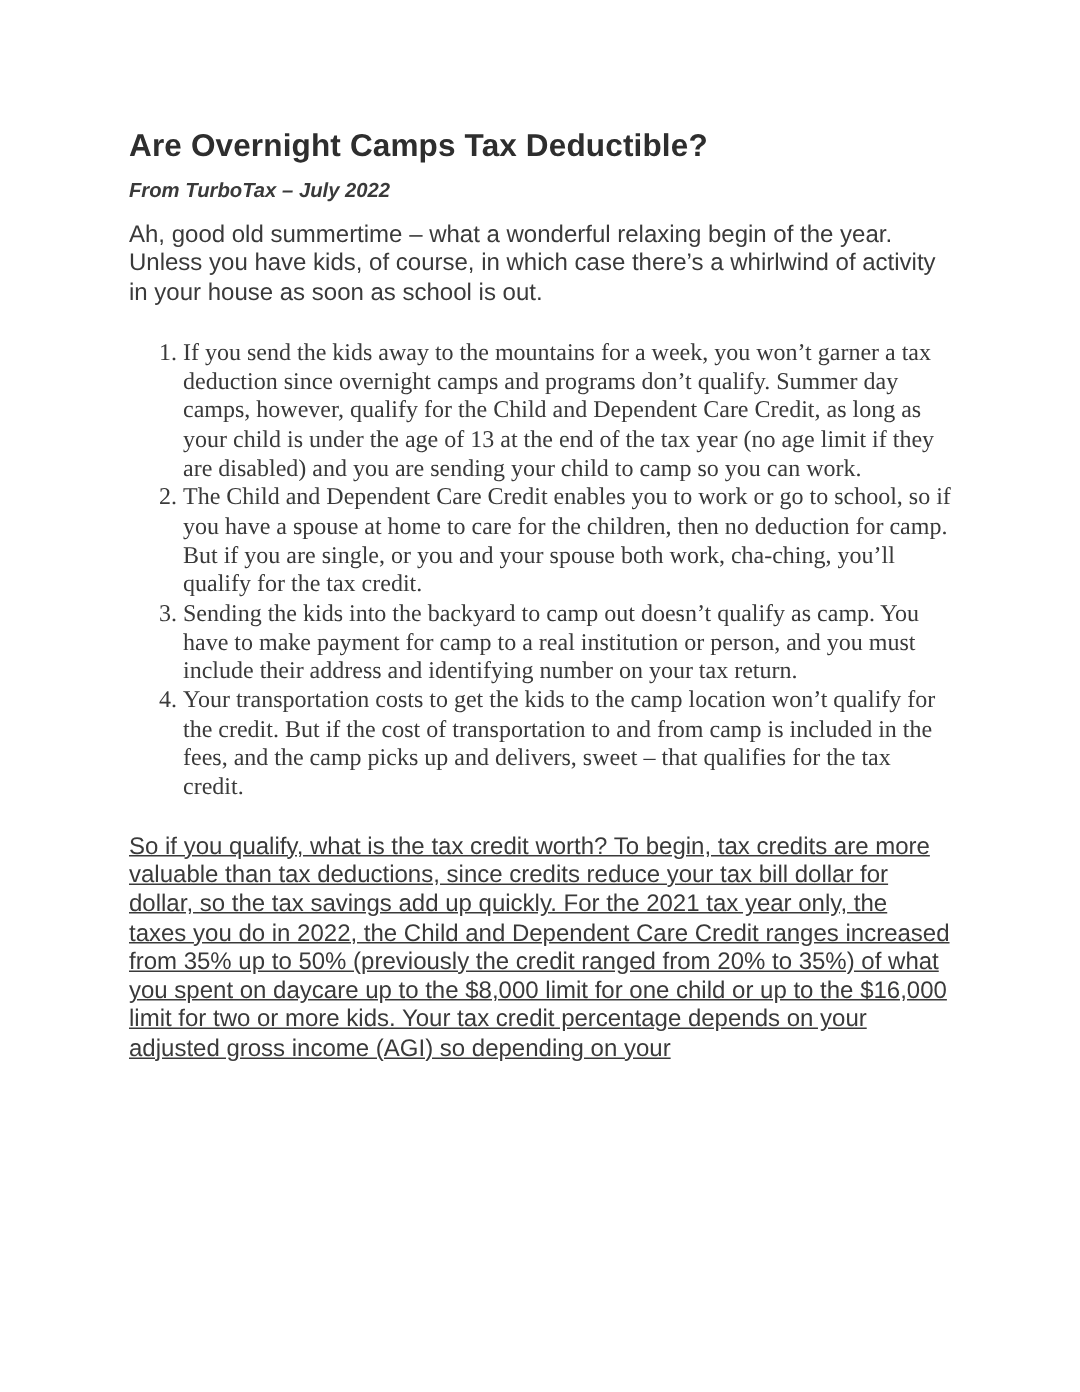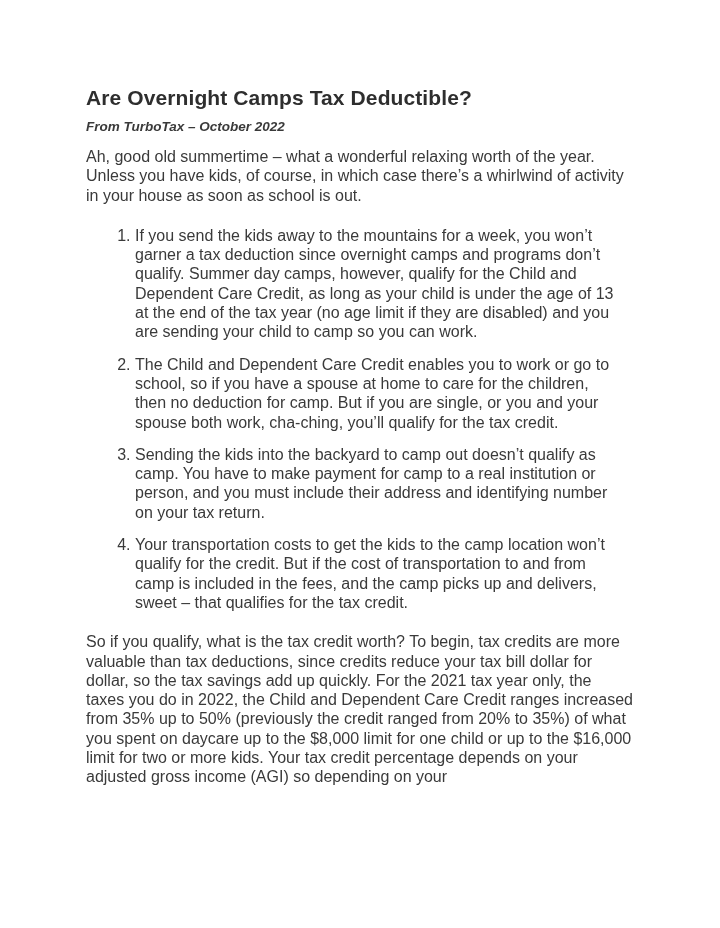--- a/index.html
+++ b/index.html
@@ -50,38 +50,40 @@
     margin-bottom: 0;
   }
   .scoop-list {
     margin: 0 0 20px 0;
     padding: 0 0 0 36px;
     font-size: 16px;
     line-height: 19.3px;
     color: #3a3a3a;
   }
   .scoop-list li {
-    margin: 13px;
+    margin: 0;
     padding: 0;
+    font-family: Liberation Serif, serif;
   }
   .closing {
     margin-bottom: 0;
+    text-decoration: underline;
   }
 </style>
 </head>
 <body>
 
 <div class="page">
   <div class="content">
 
     <h1 class="doc-title">Are Overnight Camps Tax Deductible?</h1>
 
-    <p class="byline">From TurboTax – October 2022</p>
+    <p class="byline">From TurboTax – July 2022</p>
 
-    <p class="body-para">Ah, good old summertime – what a wonderful relaxing worth of the year. Unless you have kids, of course, in which case there’s a whirlwind of activity in your house as soon as school is out.</p>
+    <p class="body-para">Ah, good old summertime – what a wonderful relaxing begin of the year. Unless you have kids, of course, in which case there’s a whirlwind of activity in your house as soon as school is out.</p>
 
 
 
     <ol class="scoop-list">
       <li>If you send the kids away to the mountains for a week, you won’t garner a tax deduction since overnight camps and programs don’t qualify. Summer day camps, however, qualify for the Child and Dependent Care Credit, as long as your child is under the age of 13 at the end of the tax year (no age limit if they are disabled) and you are sending your child to camp so you can work.</li>
       <li>The Child and Dependent Care Credit enables you to work or go to school, so if you have a spouse at home to care for the children, then no deduction for camp. But if you are single, or you and your spouse both work, cha-ching, you’ll qualify for the tax credit.</li>
       <li>Sending the kids into the backyard to camp out doesn’t qualify as camp. You have to make payment for camp to a real institution or person, and you must include their address and identifying number on your tax return.</li>
       <li>Your transportation costs to get the kids to the camp location won’t qualify for the credit. But if the cost of transportation to and from camp is included in the fees, and the camp picks up and delivers, sweet – that qualifies for the tax credit.</li>
     </ol>
 

